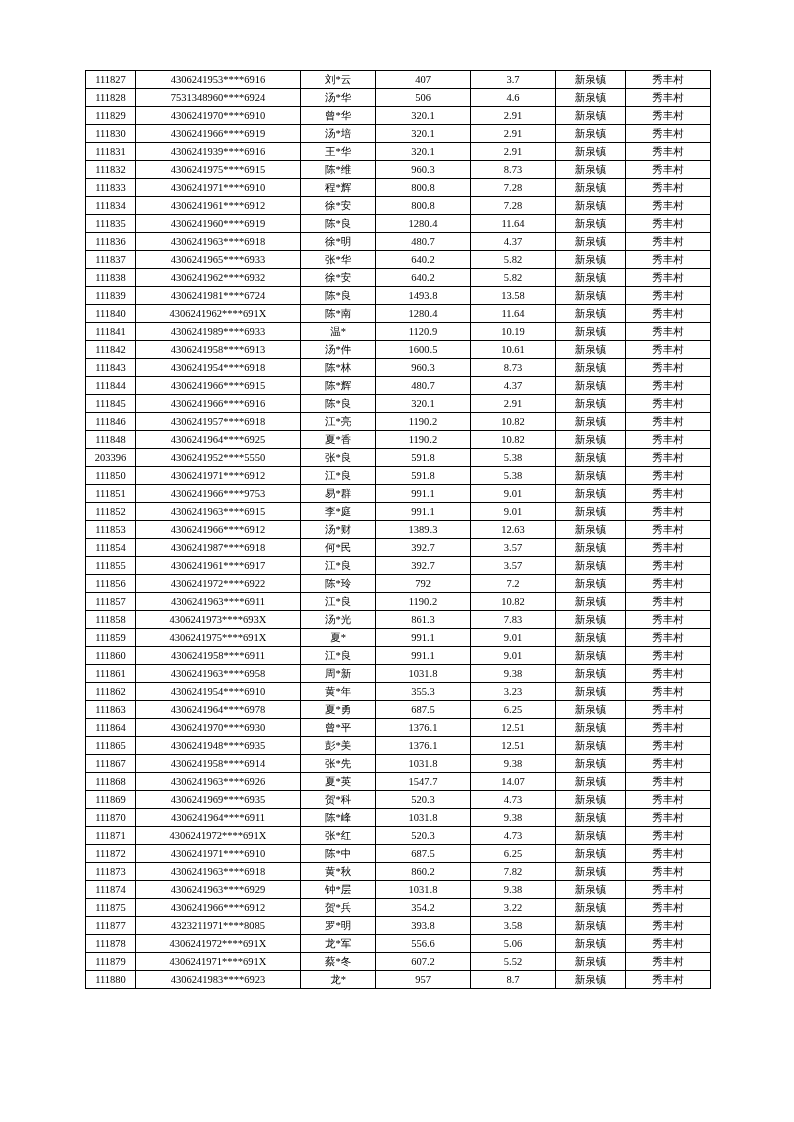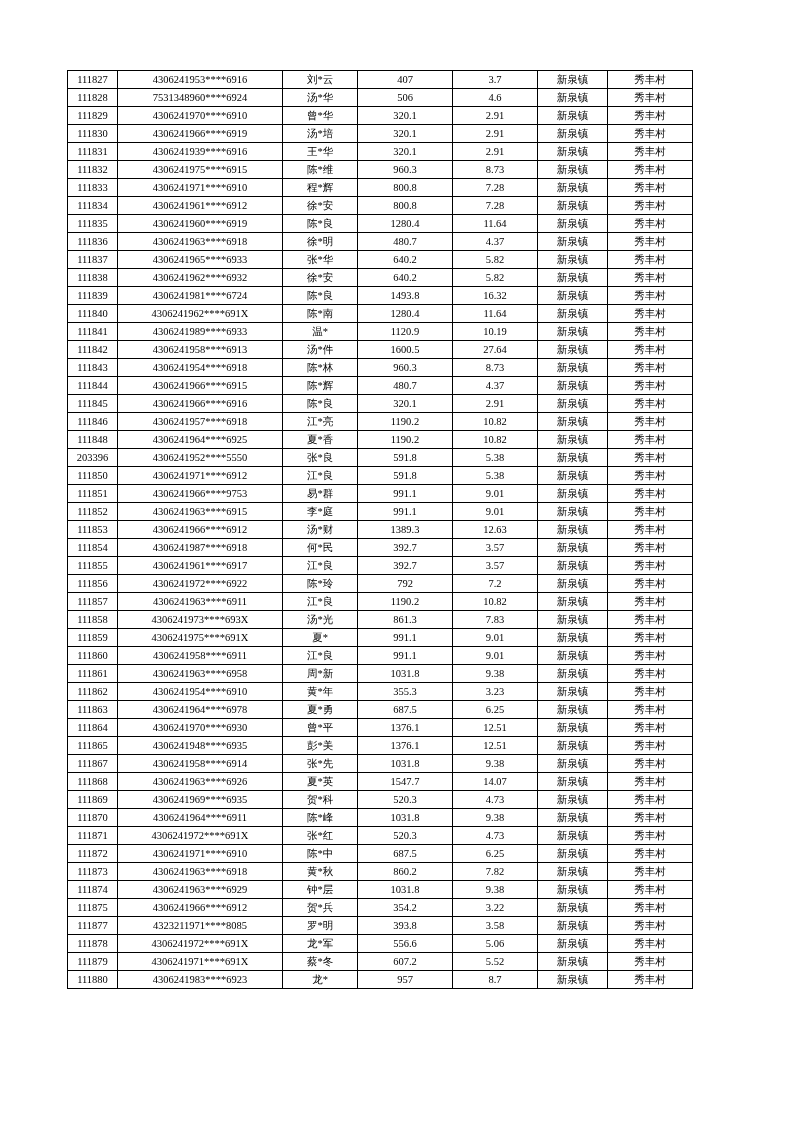--- a/index.html
+++ b/index.html
@@ -10,21 +10,21 @@
   .page {
     position: relative;
     width: 794px;
     height: 1122px;
     background: #ffffff;
     overflow: hidden;
     font-family: "Liberation Serif", "DejaVu Serif", serif;
   }
   table.records {
     position: absolute;
-    left: 67px;
+    left: 85px;
     top: 70px;
     border-collapse: collapse;
     table-layout: fixed;
     font-size: 10.5px;
     color: #000000;
   }
   table.records td {
     border: 1px solid #000000;
     height: 17px;
     padding: 0 2px;
@@ -162,21 +162,21 @@
           <td>640.2</td>
           <td>5.82</td>
           <td>新泉镇</td>
           <td>秀丰村</td>
         </tr>
         <tr>
           <td>111839</td>
           <td>4306241981****6724</td>
           <td>陈*良</td>
           <td>1493.8</td>
-          <td>16.32</td>
+          <td>13.58</td>
           <td>新泉镇</td>
           <td>秀丰村</td>
         </tr>
         <tr>
           <td>111840</td>
           <td>4306241962****691X</td>
           <td>陈*南</td>
           <td>1280.4</td>
           <td>11.64</td>
           <td>新泉镇</td>
@@ -189,21 +189,21 @@
           <td>1120.9</td>
           <td>10.19</td>
           <td>新泉镇</td>
           <td>秀丰村</td>
         </tr>
         <tr>
           <td>111842</td>
           <td>4306241958****6913</td>
           <td>汤*件</td>
           <td>1600.5</td>
-          <td>27.64</td>
+          <td>10.61</td>
           <td>新泉镇</td>
           <td>秀丰村</td>
         </tr>
         <tr>
           <td>111843</td>
           <td>4306241954****6918</td>
           <td>陈*林</td>
           <td>960.3</td>
           <td>8.73</td>
           <td>新泉镇</td>

